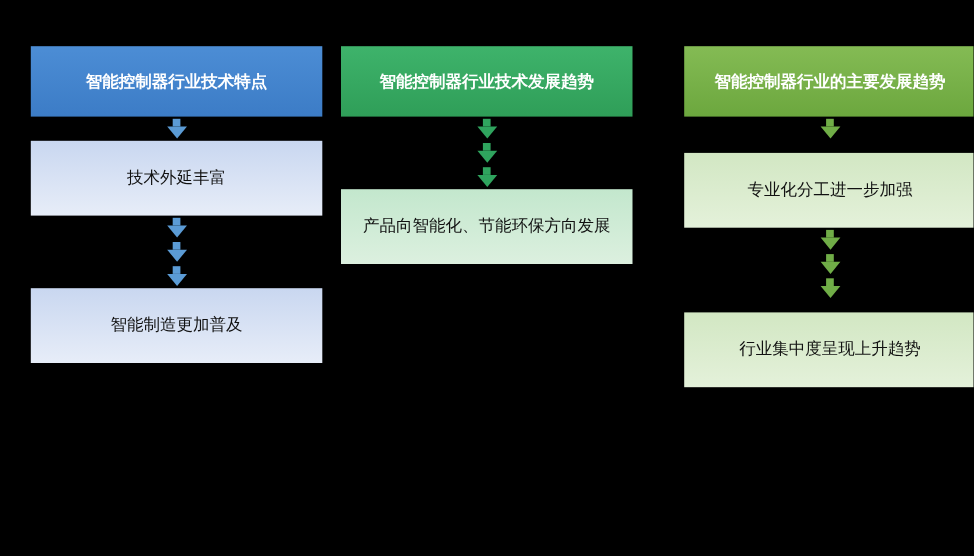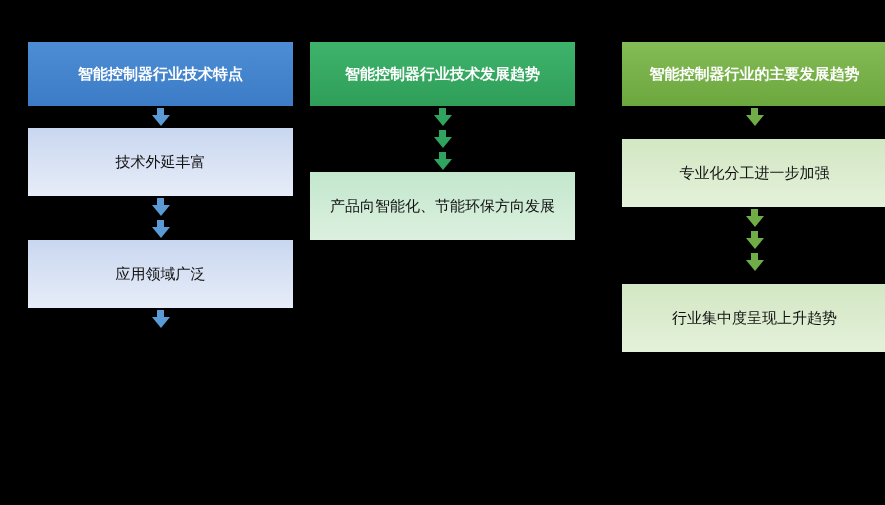--- a/index.html
+++ b/index.html
@@ -111,26 +111,26 @@
 
     <div class="arrow">
         <span class="stem"></span>
         <span class="head"></span>
       </div>
 
     <div class="arrow">
         <span class="stem"></span>
         <span class="head"></span>
       </div>
-    <div class="box">应用领域广泛</div>
 
     <div class="arrow">
         <span class="stem"></span>
         <span class="head"></span>
       </div>
+    <div class="box">智能制造更加普及</div>
   </section>
 
   <section class="column col-2">
     <div class="header">智能控制器行业技术发展趋势</div>
 
     <div class="arrow">
         <span class="stem"></span>
         <span class="head"></span>
       </div>
 

